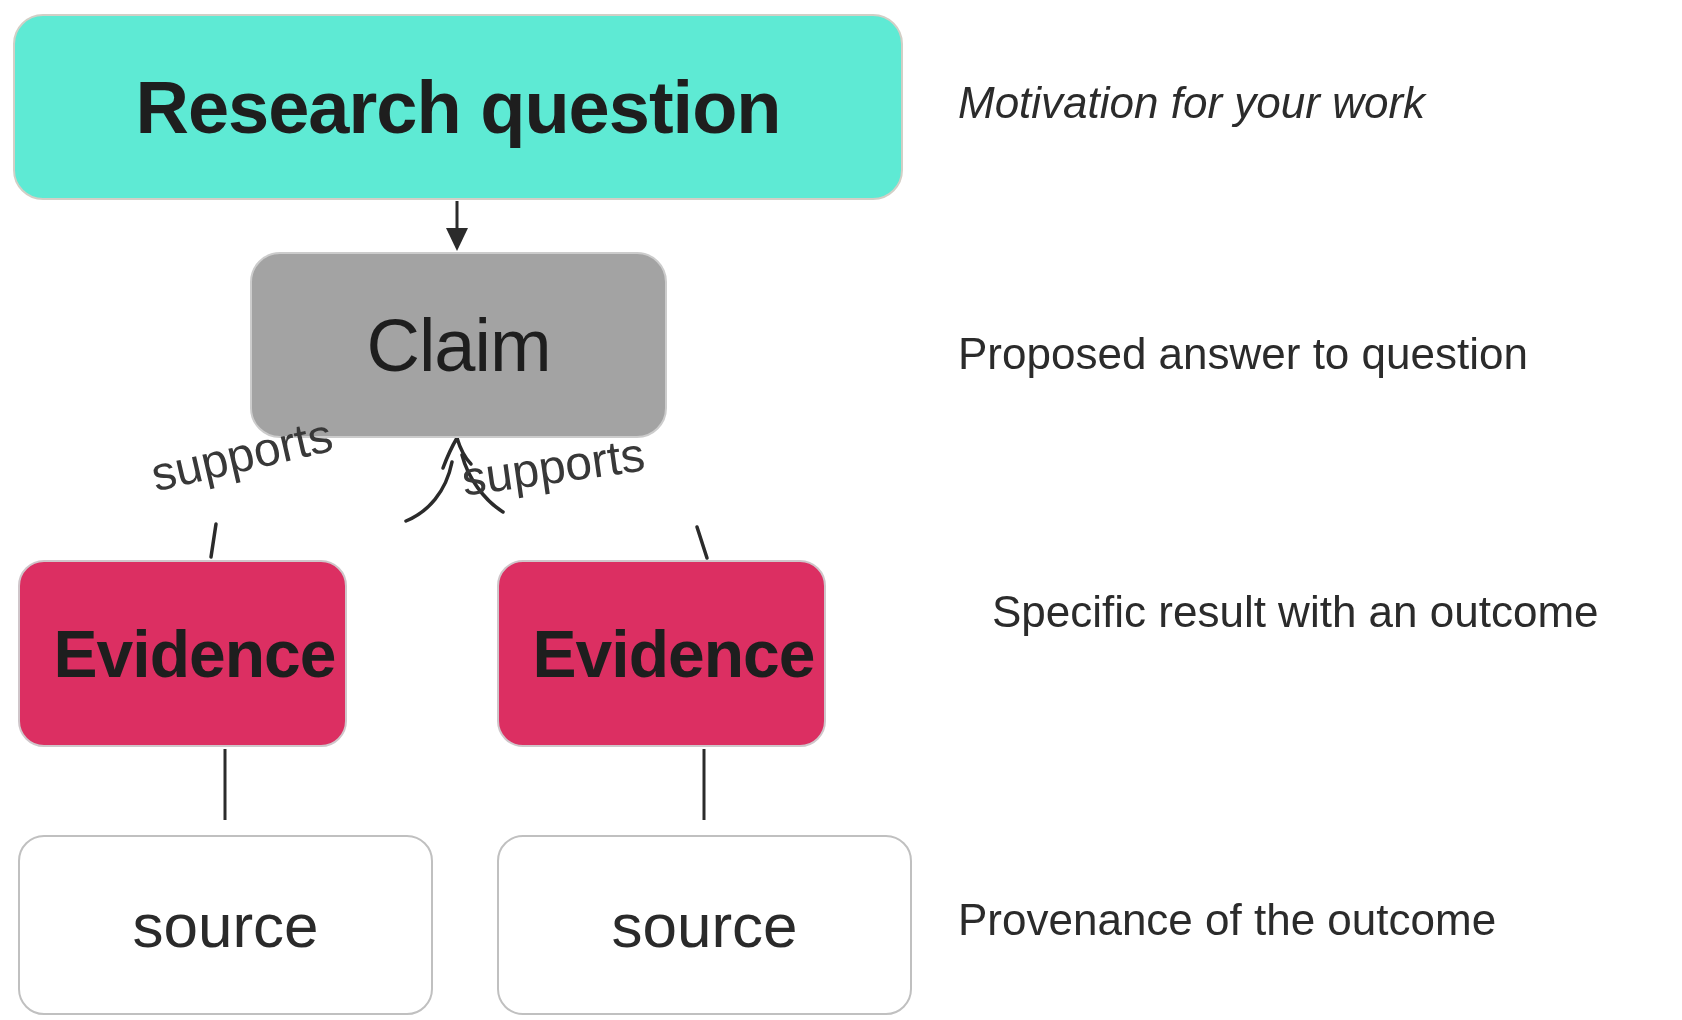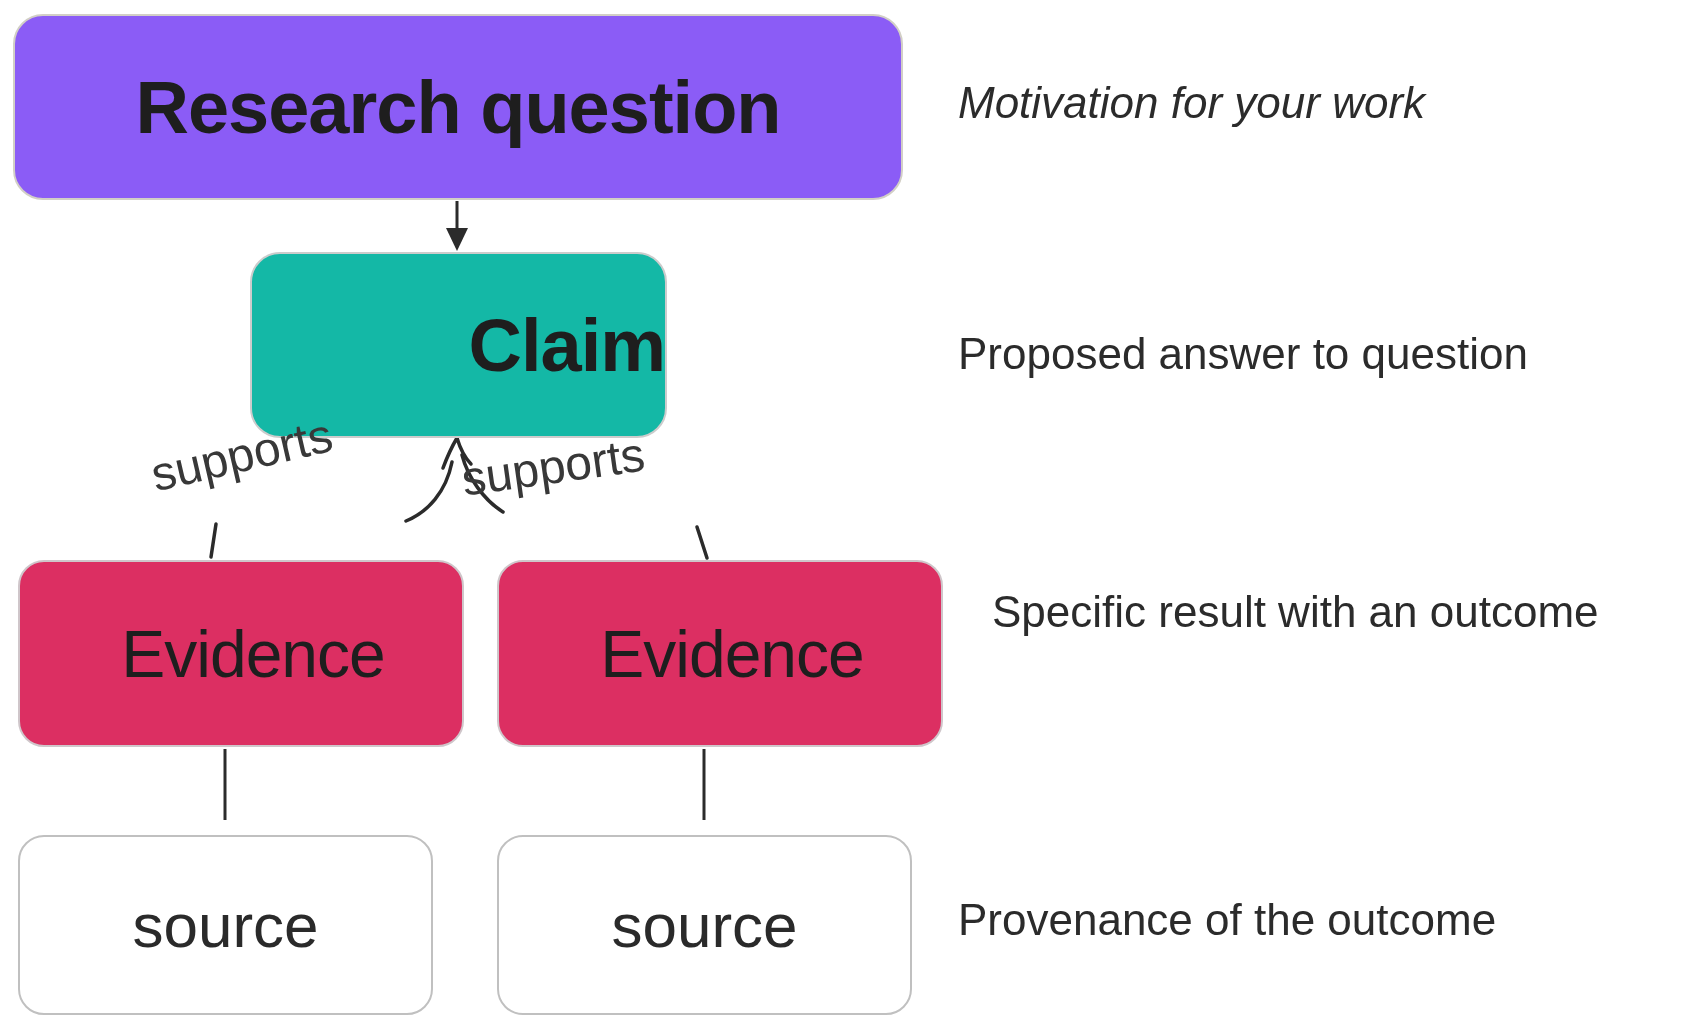--- a/index.html
+++ b/index.html
@@ -20,46 +20,45 @@
     display: flex;
     align-items: center;
     justify-content: center;
     box-sizing: border-box;
     color: #1e1e1e;
     text-align: center;
   }
   .node-rq {
     left: 13px; top: 14px;
     width: 890px; height: 186px;
-    background: #8b5cf6;
+    background: #5eead4;
     border: 2px solid #d2cfc6;
     border-radius: 30px;
     font-size: 74px;
     font-weight: 700;
     letter-spacing: -1px;
   }
   .node-claim {
     left: 250px; top: 252px;
     width: 417px; height: 186px;
-    background: #14b8a6;
+    background: #a3a3a3;
     border: 2px solid #cccccc;
     border-radius: 30px;
     font-size: 74px;
-    font-weight: 700;
+    font-weight: 400;
     letter-spacing: -1px;
-    justify-content: flex-end;
   }
   .node-evidence {
     top: 560px;
-    width: 446px; height: 187px;
+    width: 329px; height: 187px;
     background: #DC2F62;
     border: 2px solid #cfc6ca;
     border-radius: 26px;
     font-size: 66px;
-    font-weight: 400;
+    font-weight: 700;
     letter-spacing: -1px;
     padding-left: 24px;
   }
   .node-evidence.left  { left: 18px;  }
   .node-evidence.right { left: 497px; }
   .node-source {
     top: 822px;
     width: 415px; height: 180px;
     background: #ffffff;
     border: 2.5px solid #c0c0c0;

